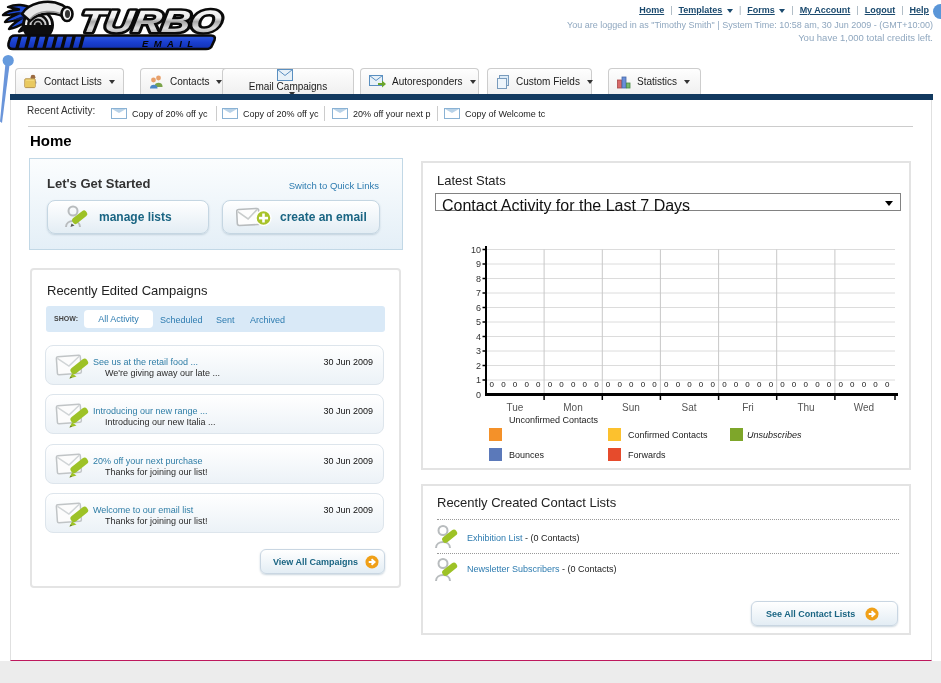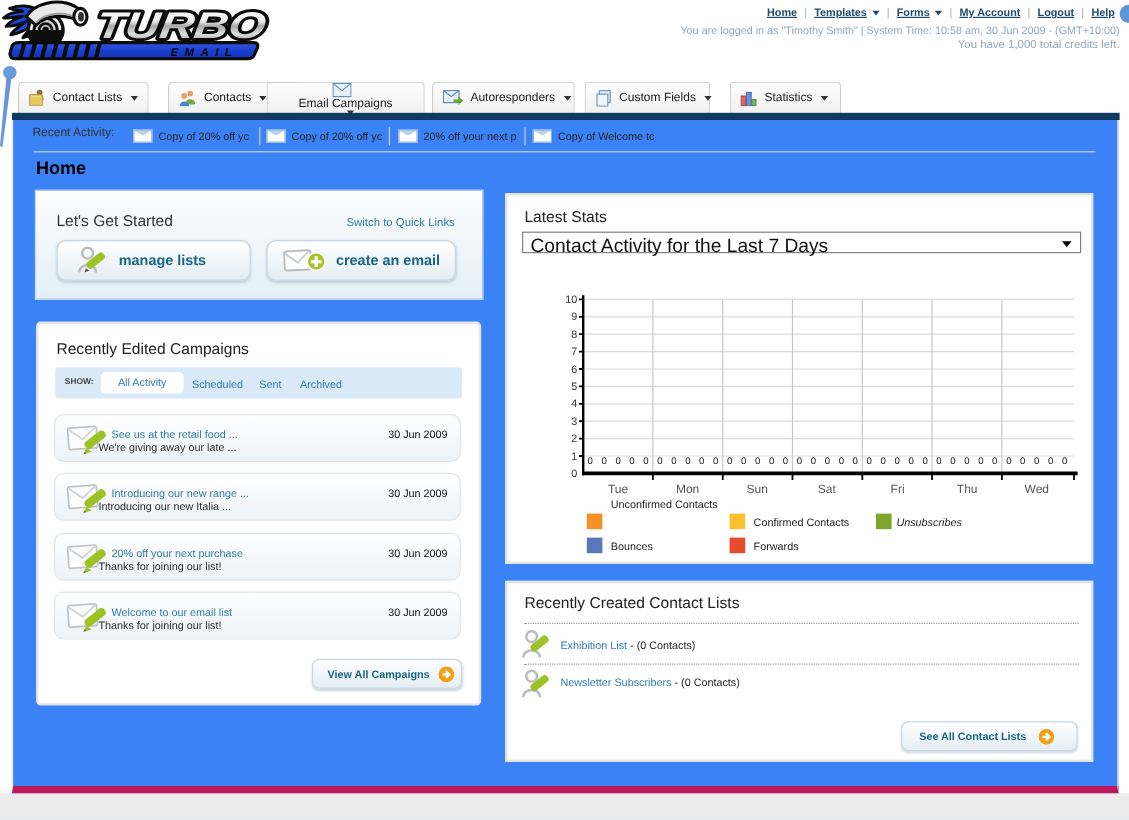--- a/index.html
+++ b/index.html
@@ -15,48 +15,48 @@
 .loggedin { position:absolute; right:8px; font-size:9.5px; color:#8fa7bf; white-space:nowrap; }
 #helpdot { position:absolute; left:933px; top:4px; width:15px; height:15px; border-radius:50%; background:#5a96d8; }
 
 
 .tab { position:absolute; top:68px; height:26px; border:1px solid #cdcdcd; border-bottom:none; border-radius:4px 4px 0 0; background:linear-gradient(#fefefe,#f0f0f0); font-size:10px; color:#1a1a1a; display:flex; align-items:center; padding:0 8px; white-space:nowrap; }
 .tab svg { margin-right:6px; flex-shrink:0; }
 .tab .arr { margin-left:7px; width:0; height:0; border-left:3.5px solid transparent; border-right:3.5px solid transparent; border-top:4px solid #333; }
 #navybar { position:absolute; left:10px; top:94px; width:923px; height:6px; background:#12395f; z-index:5; }
 
 
-#container { position:absolute; left:10px; top:99px; width:922px; height:562px; background:#3b82f6; border-left:1px solid #e0e0e0; border-right:1px solid #e0e0e0; border-bottom:6px solid #be185d; }
+#container { position:absolute; left:10px; top:99px; width:922px; height:562px; background:#ffffff; border-left:1px solid #e0e0e0; border-right:1px solid #e0e0e0; border-bottom:1px solid #be185d; }
 
 
 #ralabel { position:absolute; left:16px; top:6px; font-size:10px; color:#333; }
 .ra-item { position:absolute; top:9px; display:flex; align-items:center; font-size:9px; color:#222; }
 .ra-item .env { width:16px; height:11px; border:1px solid #8ab2d4; background:#fff; position:relative; margin-right:5px; }
 .ra-item .env:before { content:""; position:absolute; left:0; top:0; border-left:7px solid transparent; border-right:7px solid transparent; border-top:4.5px solid #b8d2e8; }
 .ra-sep { position:absolute; top:7px; width:1px; height:15px; background:#ccc; }
 #raline { position:absolute; left:17px; top:27px; width:885px; height:1px; background:#ccc; }
 
 h1.home { position:absolute; left:19px; top:33px; font-size:15px; color:#000; }
 
 
 #panelA { position:absolute; left:18px; top:59px; width:374px; height:92px; border:1px solid #c2d8e6; background:linear-gradient(#fbfdfe,#e4eff7); }
-#panelA .title { position:absolute; left:17px; top:17px; font-size:13px; color:#333; }
+#panelA .title { position:absolute; left:17px; top:17px; font-size:13px; color:#333;font-weight:bold; }
 #panelA .quick { position:absolute; right:23px; top:21px; font-size:9.5px; color:#2e7cb0; text-decoration:none; }
 .bigbtn { position:absolute; top:41px; height:34px; border:1px solid #c5d6e2; border-radius:8px; background:linear-gradient(#ffffff,#e3edf4); box-shadow:0 1px 2px rgba(120,150,170,.35); display:flex; align-items:center; font-size:12px; font-weight:bold; color:#1a6583; white-space:nowrap; }
 
 
 #panelB { position:absolute; left:19px; top:169px; width:371px; height:320px; border:2px solid #e4e4e4; border-radius:4px; background:#fff; }
 #panelB .title { position:absolute; left:15px; top:13px; font-size:13px; color:#222; }
 #showbar { position:absolute; left:14px; top:36px; width:339px; height:26px; background:#d9e9f7; border-radius:3px; }
 #showbar .lbl { position:absolute; left:8px; top:9px; font-size:7px; font-weight:bold; color:#444; }
 #showbar .pill { position:absolute; left:38px; top:4px; width:69px; height:18px; line-height:18px; text-align:center; background:#fff; border-radius:4px; color:#2e7cb0; font-size:9px; }
 #showbar a { position:absolute; top:9px; color:#2e7cb0; text-decoration:none; font-size:9px; }
 .card { position:absolute; left:13px; width:339px; height:40px; border:1px solid #dde5ec; border-radius:8px; background:linear-gradient(#ffffff,#ecf2f7); }
 .card .t { position:absolute; left:47px; top:11px; font-size:9px; color:#2e7da6; }
-.card .s { position:absolute; left:36px; top:22px; font-size:9px; color:#2b2b2b; }
+.card .s { position:absolute; left:59px; top:22px; font-size:9px; color:#2b2b2b; }
 .card .d { position:absolute; right:10px; top:11px; font-size:9px; color:#111; }
 .card svg.cicon { position:absolute; left:9px; top:6px; }
 .smallbtn { position:absolute; height:25px; border:1px solid #c9d6e2; border-radius:6px; background:linear-gradient(#ffffff,#e3edf4); box-shadow:0 1px 2px rgba(120,150,170,.4); display:flex; align-items:center; font-size:9px; font-weight:bold; color:#1a6583; white-space:nowrap; }
 
 
 #panelC { position:absolute; left:410px; top:62px; width:490px; height:309px; border:2px solid #e3e3e3; background:#fff; }
 #panelC .title { position:absolute; left:14px; top:10px; font-size:13px; color:#222; }
 #seldrop { position:absolute; left:12px; top:30px; width:466px; height:18px; border:1px solid #828282; background:#fff; font-size:16px; color:#111; }
 #seldrop .txt { position:absolute; left:6px; top:3px; }
 #seldrop .arr { position:absolute; right:7px; top:7px; width:0; height:0; border-left:4px solid transparent; border-right:4px solid transparent; border-top:5px solid #000; }

